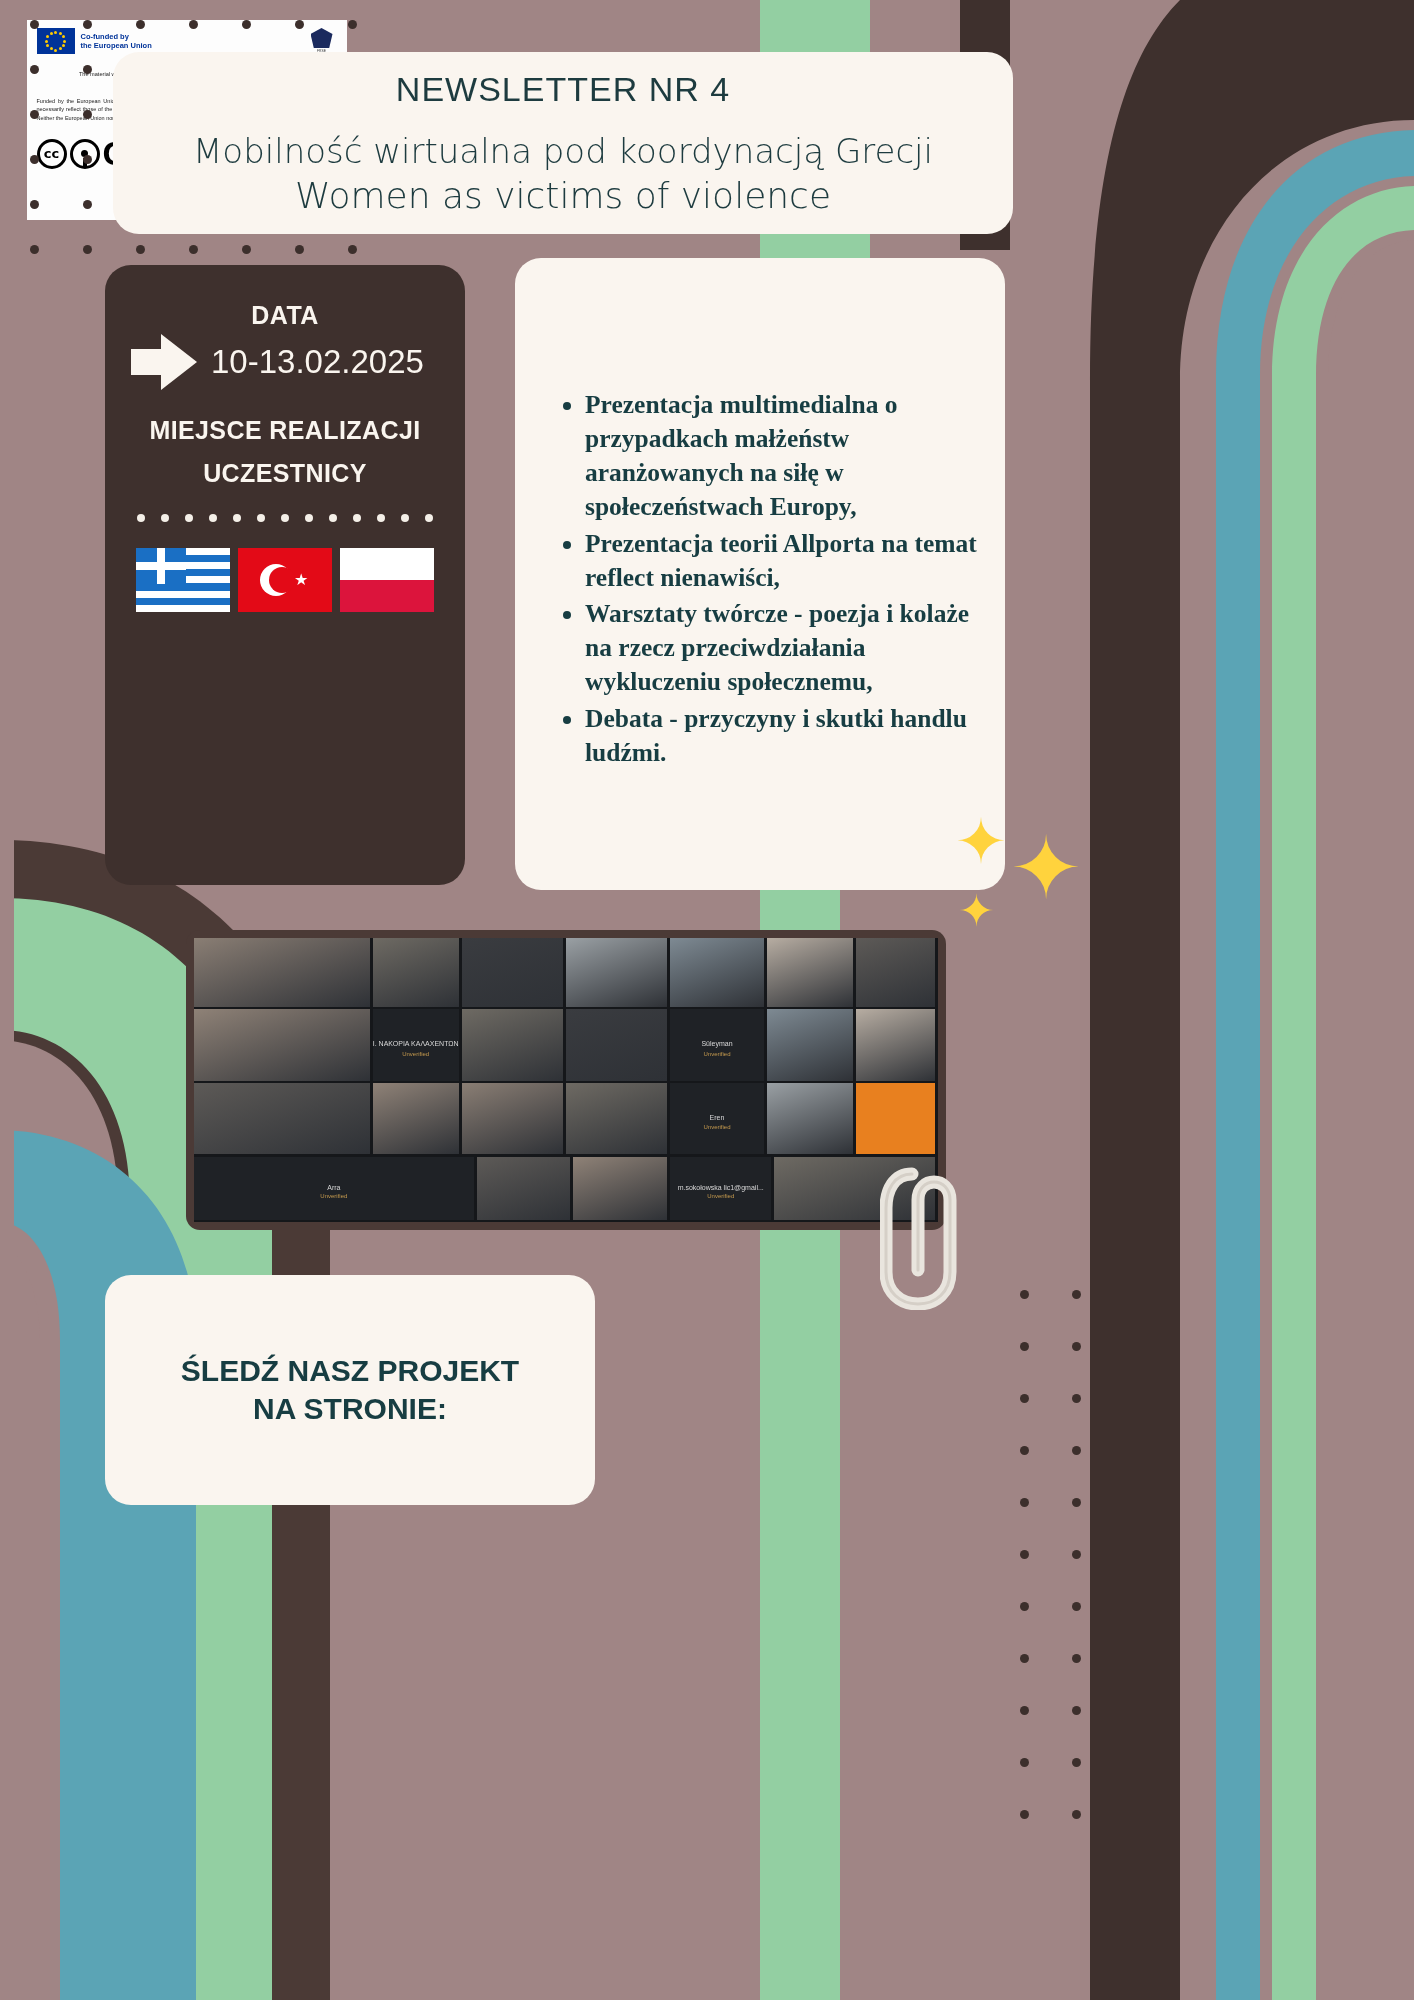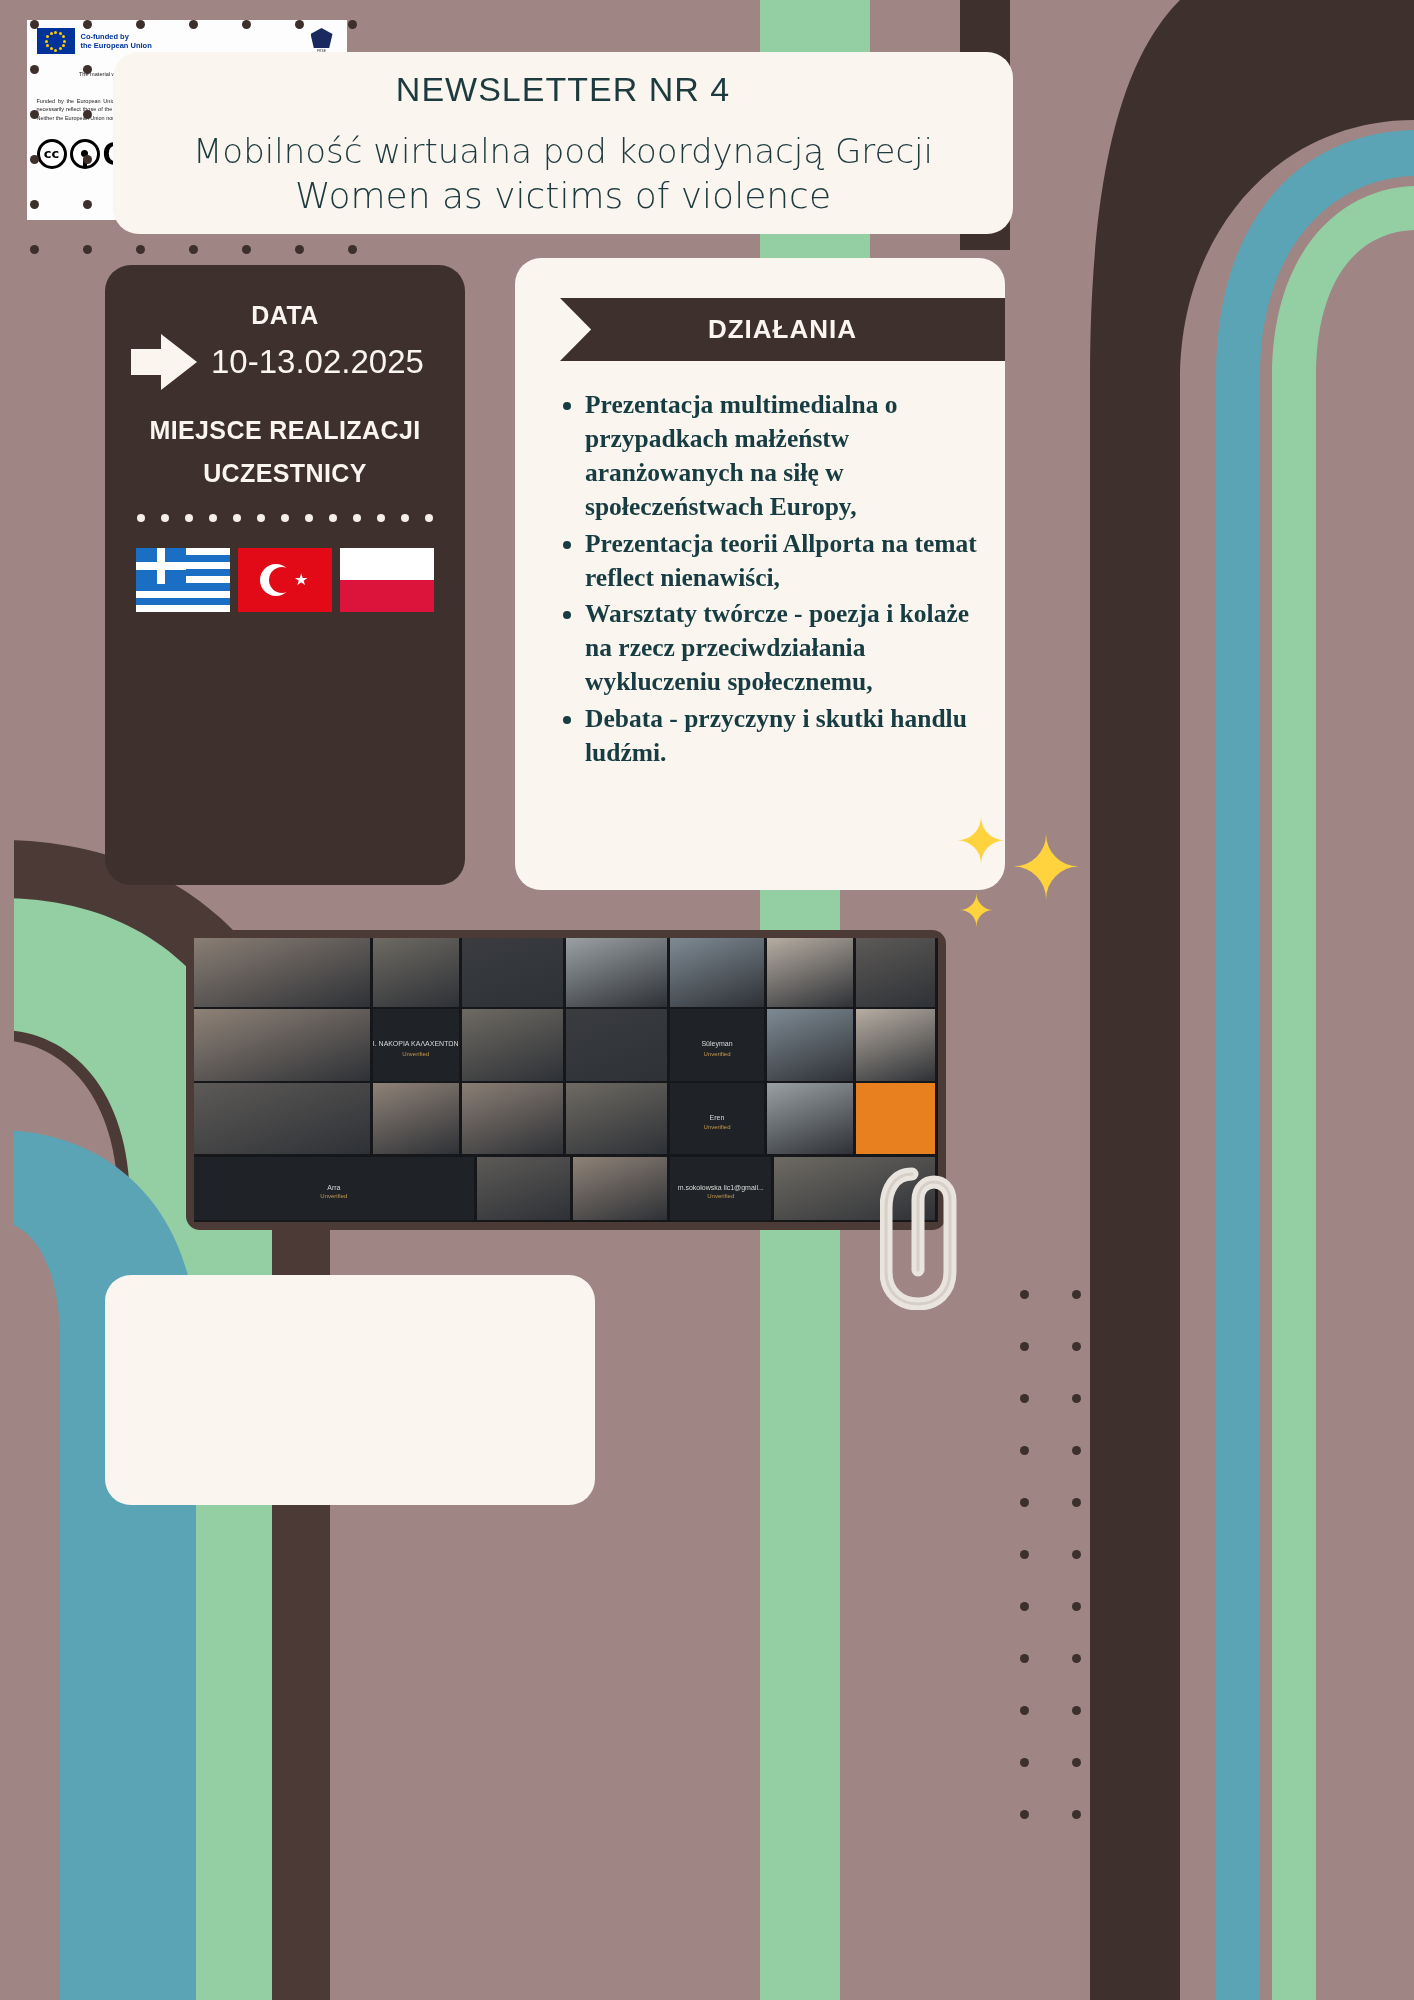--- a/index.html
+++ b/index.html
@@ -353,23 +353,20 @@
           <div class="star">★</div>
       </div>
       <div class="flag flag-pl">
         <div class="bot"></div>
       </div>
     </div>
   </div>
 </div>
 
 <div class="card" id="act-card">
-  <div id="act-banner">
-    <span>DZIAŁANIA</span>
-  </div>
   <ul id="act-list">
       <li>Prezentacja multimedialna o przypadkach małżeństw aranżowanych na siłę w społeczeństwach Europy,</li>
       <li>Prezentacja teorii Allporta na temat reflect nienawiści,</li>
       <li>Warsztaty twórcze - poezja i kolaże na rzecz przeciwdziałania wykluczeniu społecznemu,</li>
       <li>Debata - przyczyny i skutki handlu ludźmi.</li>
     </ul>
 </div>
 
 <div class="spark" style="left:955px; top:805px; font-size:62px;">✦</div>
 <div class="spark" style="left:1010px; top:818px; font-size:86px;">✦</div>
@@ -420,20 +417,24 @@
       <div class="tile" style="left: 78%; top: 77%; width: 21.6%; height: 22.2%; background: linear-gradient(160deg, rgb(110, 106, 99), rgb(46, 49, 54));"></div>
     </div>
 </div>
 
 <svg id="clip" width="110" height="150" viewBox="0 0 110 150">
   <path d="M32 14 C14 14 6 30 6 48 L6 112 C6 132 20 144 38 144 C56 144 70 132 70 112 L70 40 C70 28 62 22 54 22 C46 22 38 28 38 40 L38 110" fill="none" stroke="#e9e5de" stroke-width="13" stroke-linecap="round"></path>
   <path d="M32 14 C14 14 6 30 6 48 L6 112 C6 132 20 144 38 144 C56 144 70 132 70 112 L70 40 C70 28 62 22 54 22 C46 22 38 28 38 40 L38 110" fill="none" stroke="#cfc9c0" stroke-width="3" stroke-linecap="round" opacity=".8"></path>
 </svg>
 
 <div class="card" id="site-card">
+  <div id="site-title">
+    <div>ŚLEDŹ NASZ PROJEKT</div>
+    <div>NA STRONIE:</div>
+  </div>
 </div>
 
 <div id="eu-card">
   <div id="eu-white">
     <div id="eu-top">
       <div id="eu-logo">
         <div id="eu-flagbox">
             <i style="left: 17.5px; top: 2.5px;"></i>
             <i style="left: 22px; top: 3.70577px;"></i>
             <i style="left: 25.2942px; top: 7px;"></i>

